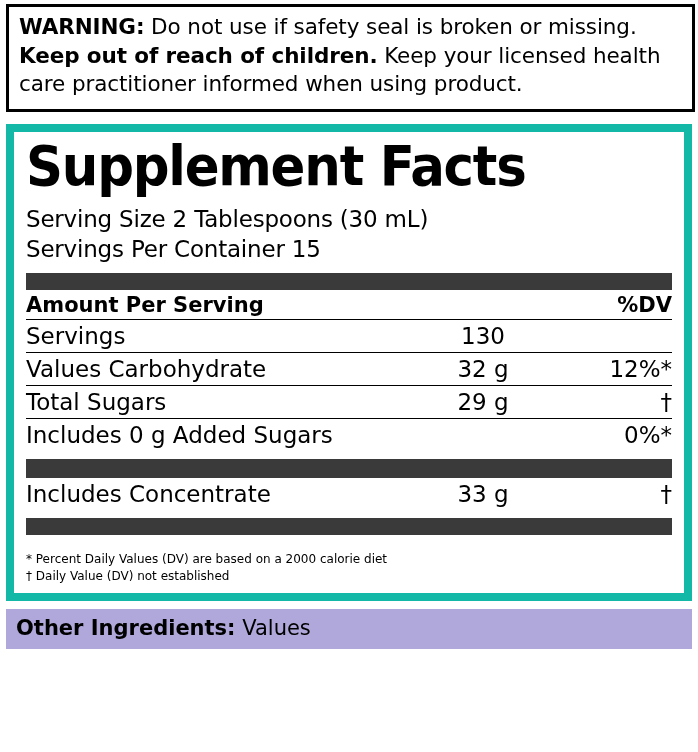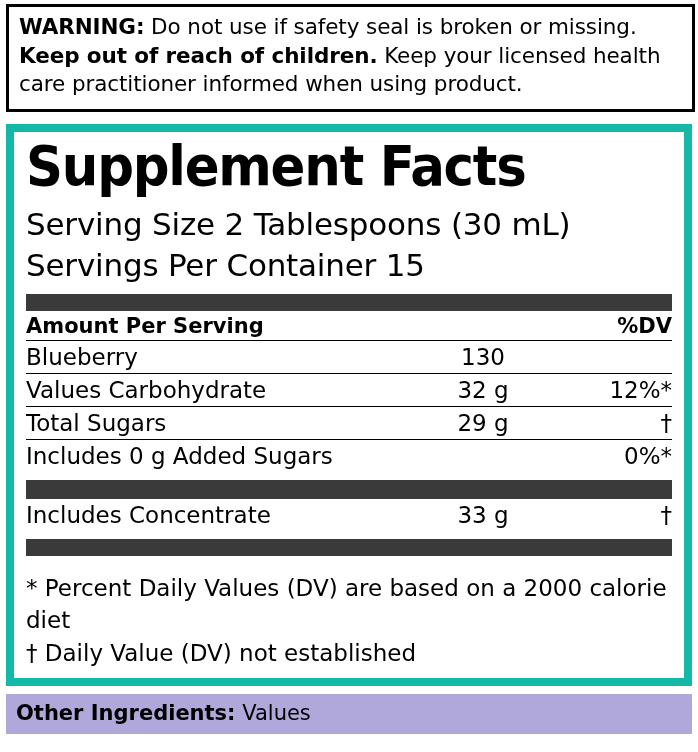--- a/index.html
+++ b/index.html
@@ -49,21 +49,21 @@
     font-weight: bold;
     letter-spacing: -1.2px;
     line-height: 1.0;
     margin: 2px 0 10px 0;
     white-space: nowrap;
     font-stretch: condensed;
     transform: scaleX(1.02);
     transform-origin: left center;
   }
   .serving-line {
-    font-size: 31px;
+    font-size: 23px;
     line-height: 1.32;
     letter-spacing: -0.2px;
   }
 
   .bar-thick {
     background: #3a3a3a;
     height: 17px;
     margin-top: 8px;
   }
   .bar-thick.tall {
@@ -88,21 +88,21 @@
 
   .hdr td {
     font-weight: bold;
     font-size: 21px;
     padding-bottom: 2px !important;
   }
   .indent-1 { padding-left: 16px; margin-left: 48px; }
   .indent-2 { padding-left: 34px; }
 
   .footnotes {
-    font-size: 23px;
+    font-size: 12px;
     line-height: 1.42;
     padding-top: 16px;
   }
 
   
   .other-ing {
     margin: 8px 6px 0 6px;
     background: #b0a8da;
     padding: 7px 10px 9px 10px;
     font-size: 21px;
@@ -134,21 +134,21 @@
 
     <table class="nutri">
       <tbody>
           <tr class="hdr ruled">
         <td class="col-name">Amount Per Serving</td>
         <td class="col-amt"></td>
         <td class="col-dv">%DV</td>
       </tr>
 
       <tr class="ruled">
-        <td class="col-name">Blueberry</td>
+        <td class="col-name">Servings</td>
         <td class="col-amt">130</td>
         <td class="col-dv"></td>
       </tr>
 
       <tr class="ruled">
         <td class="col-name">Values Carbohydrate</td>
         <td class="col-amt">32 g</td>
         <td class="col-dv">12%*</td>
       </tr>
 

